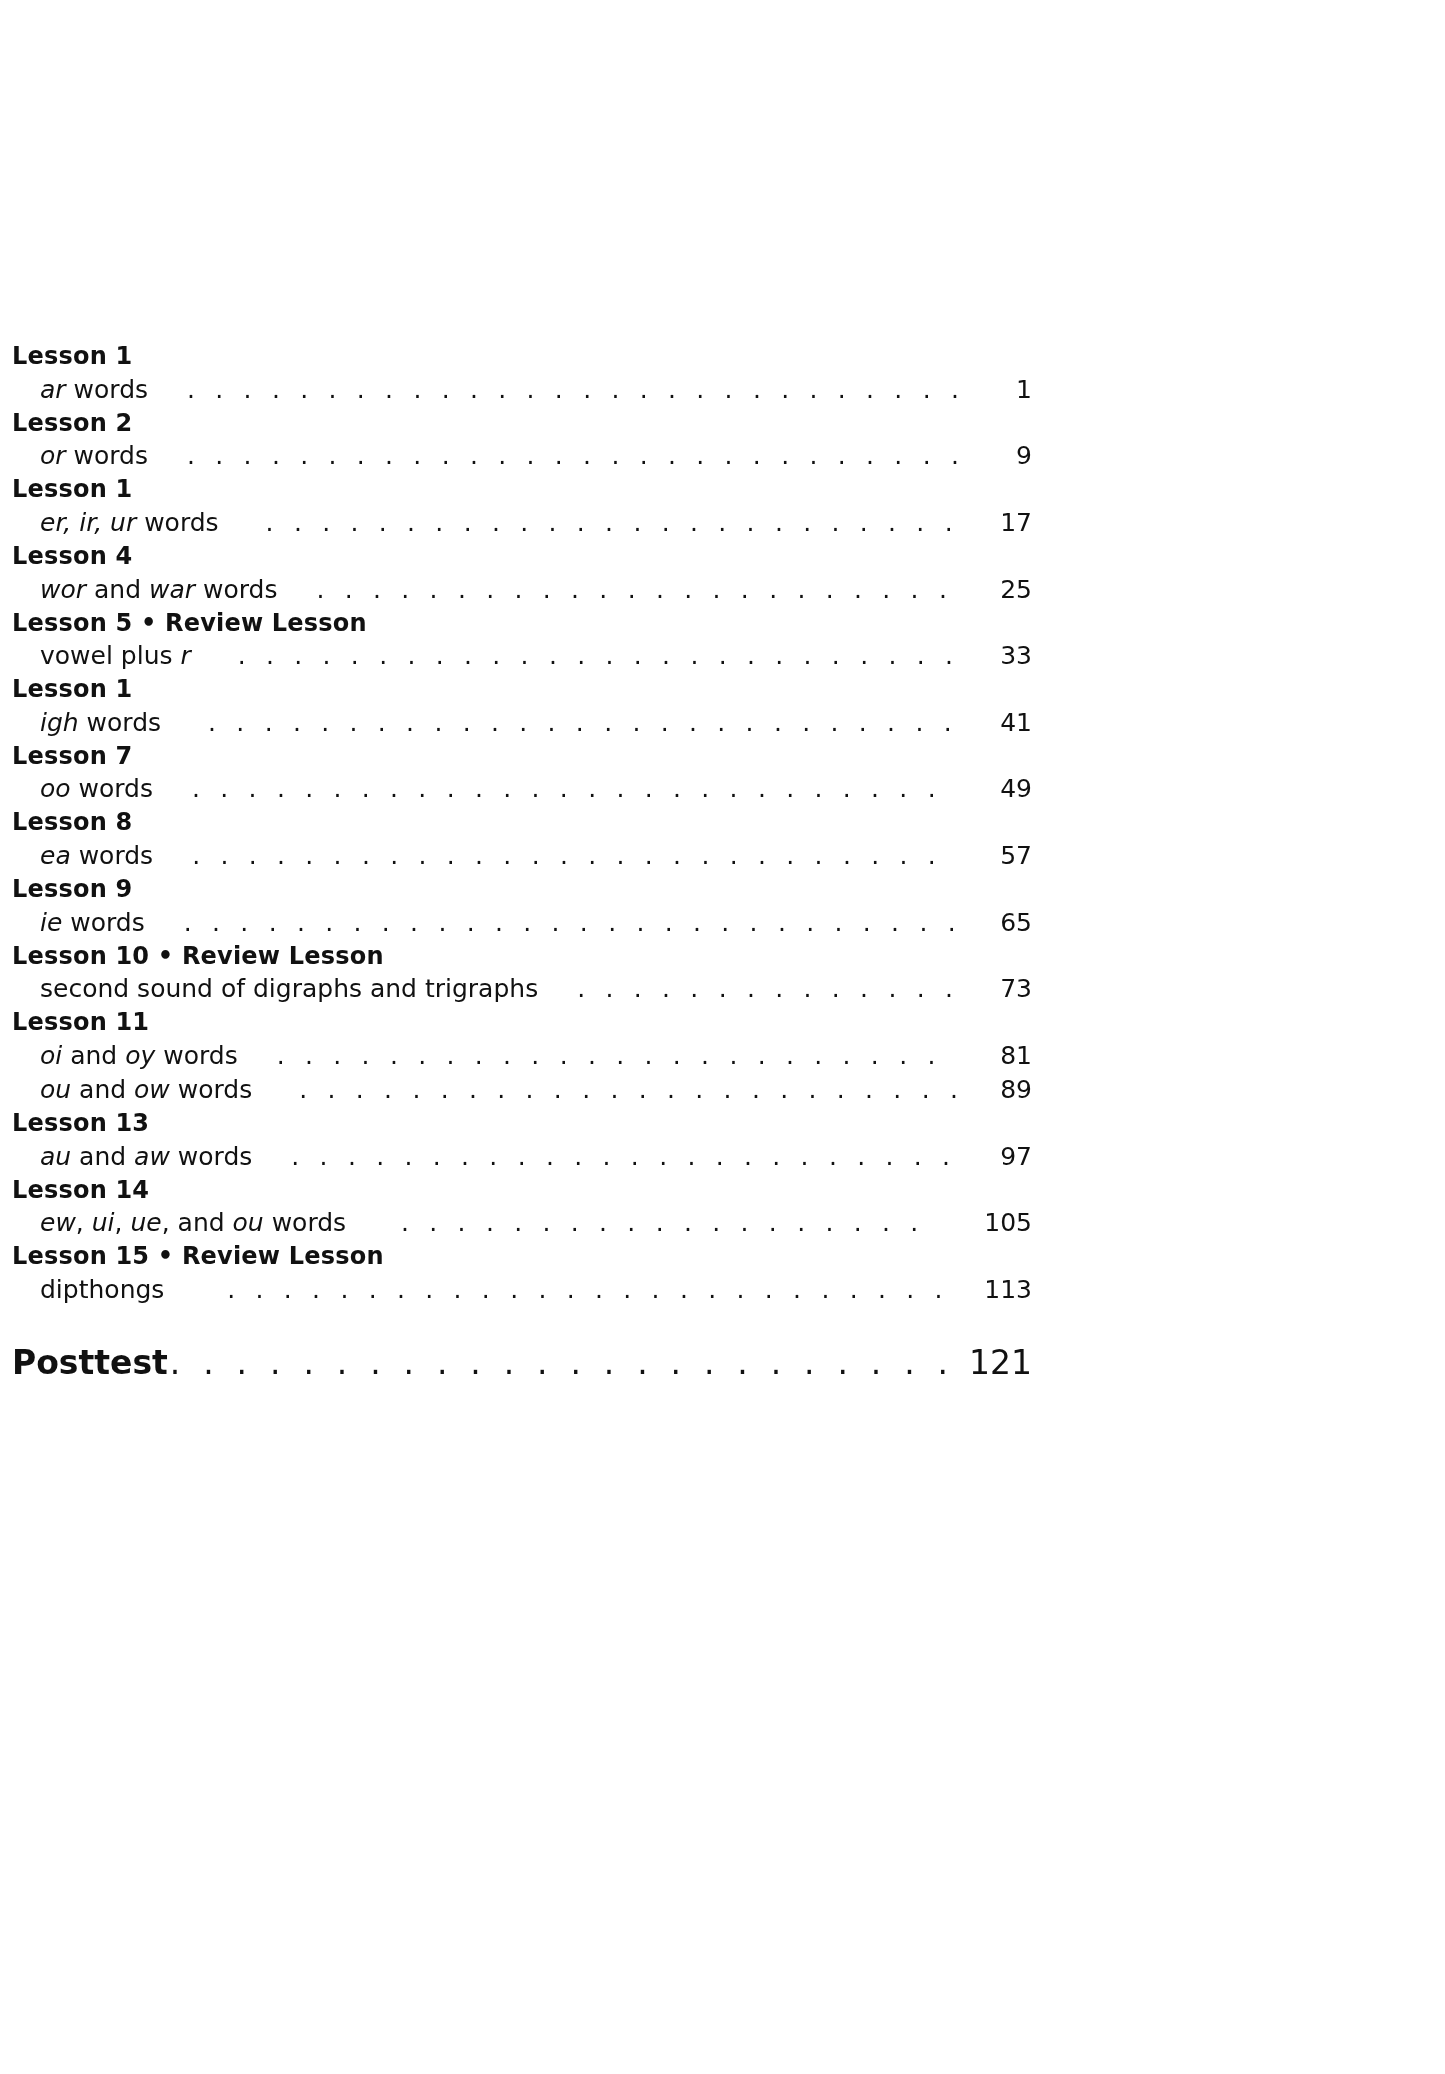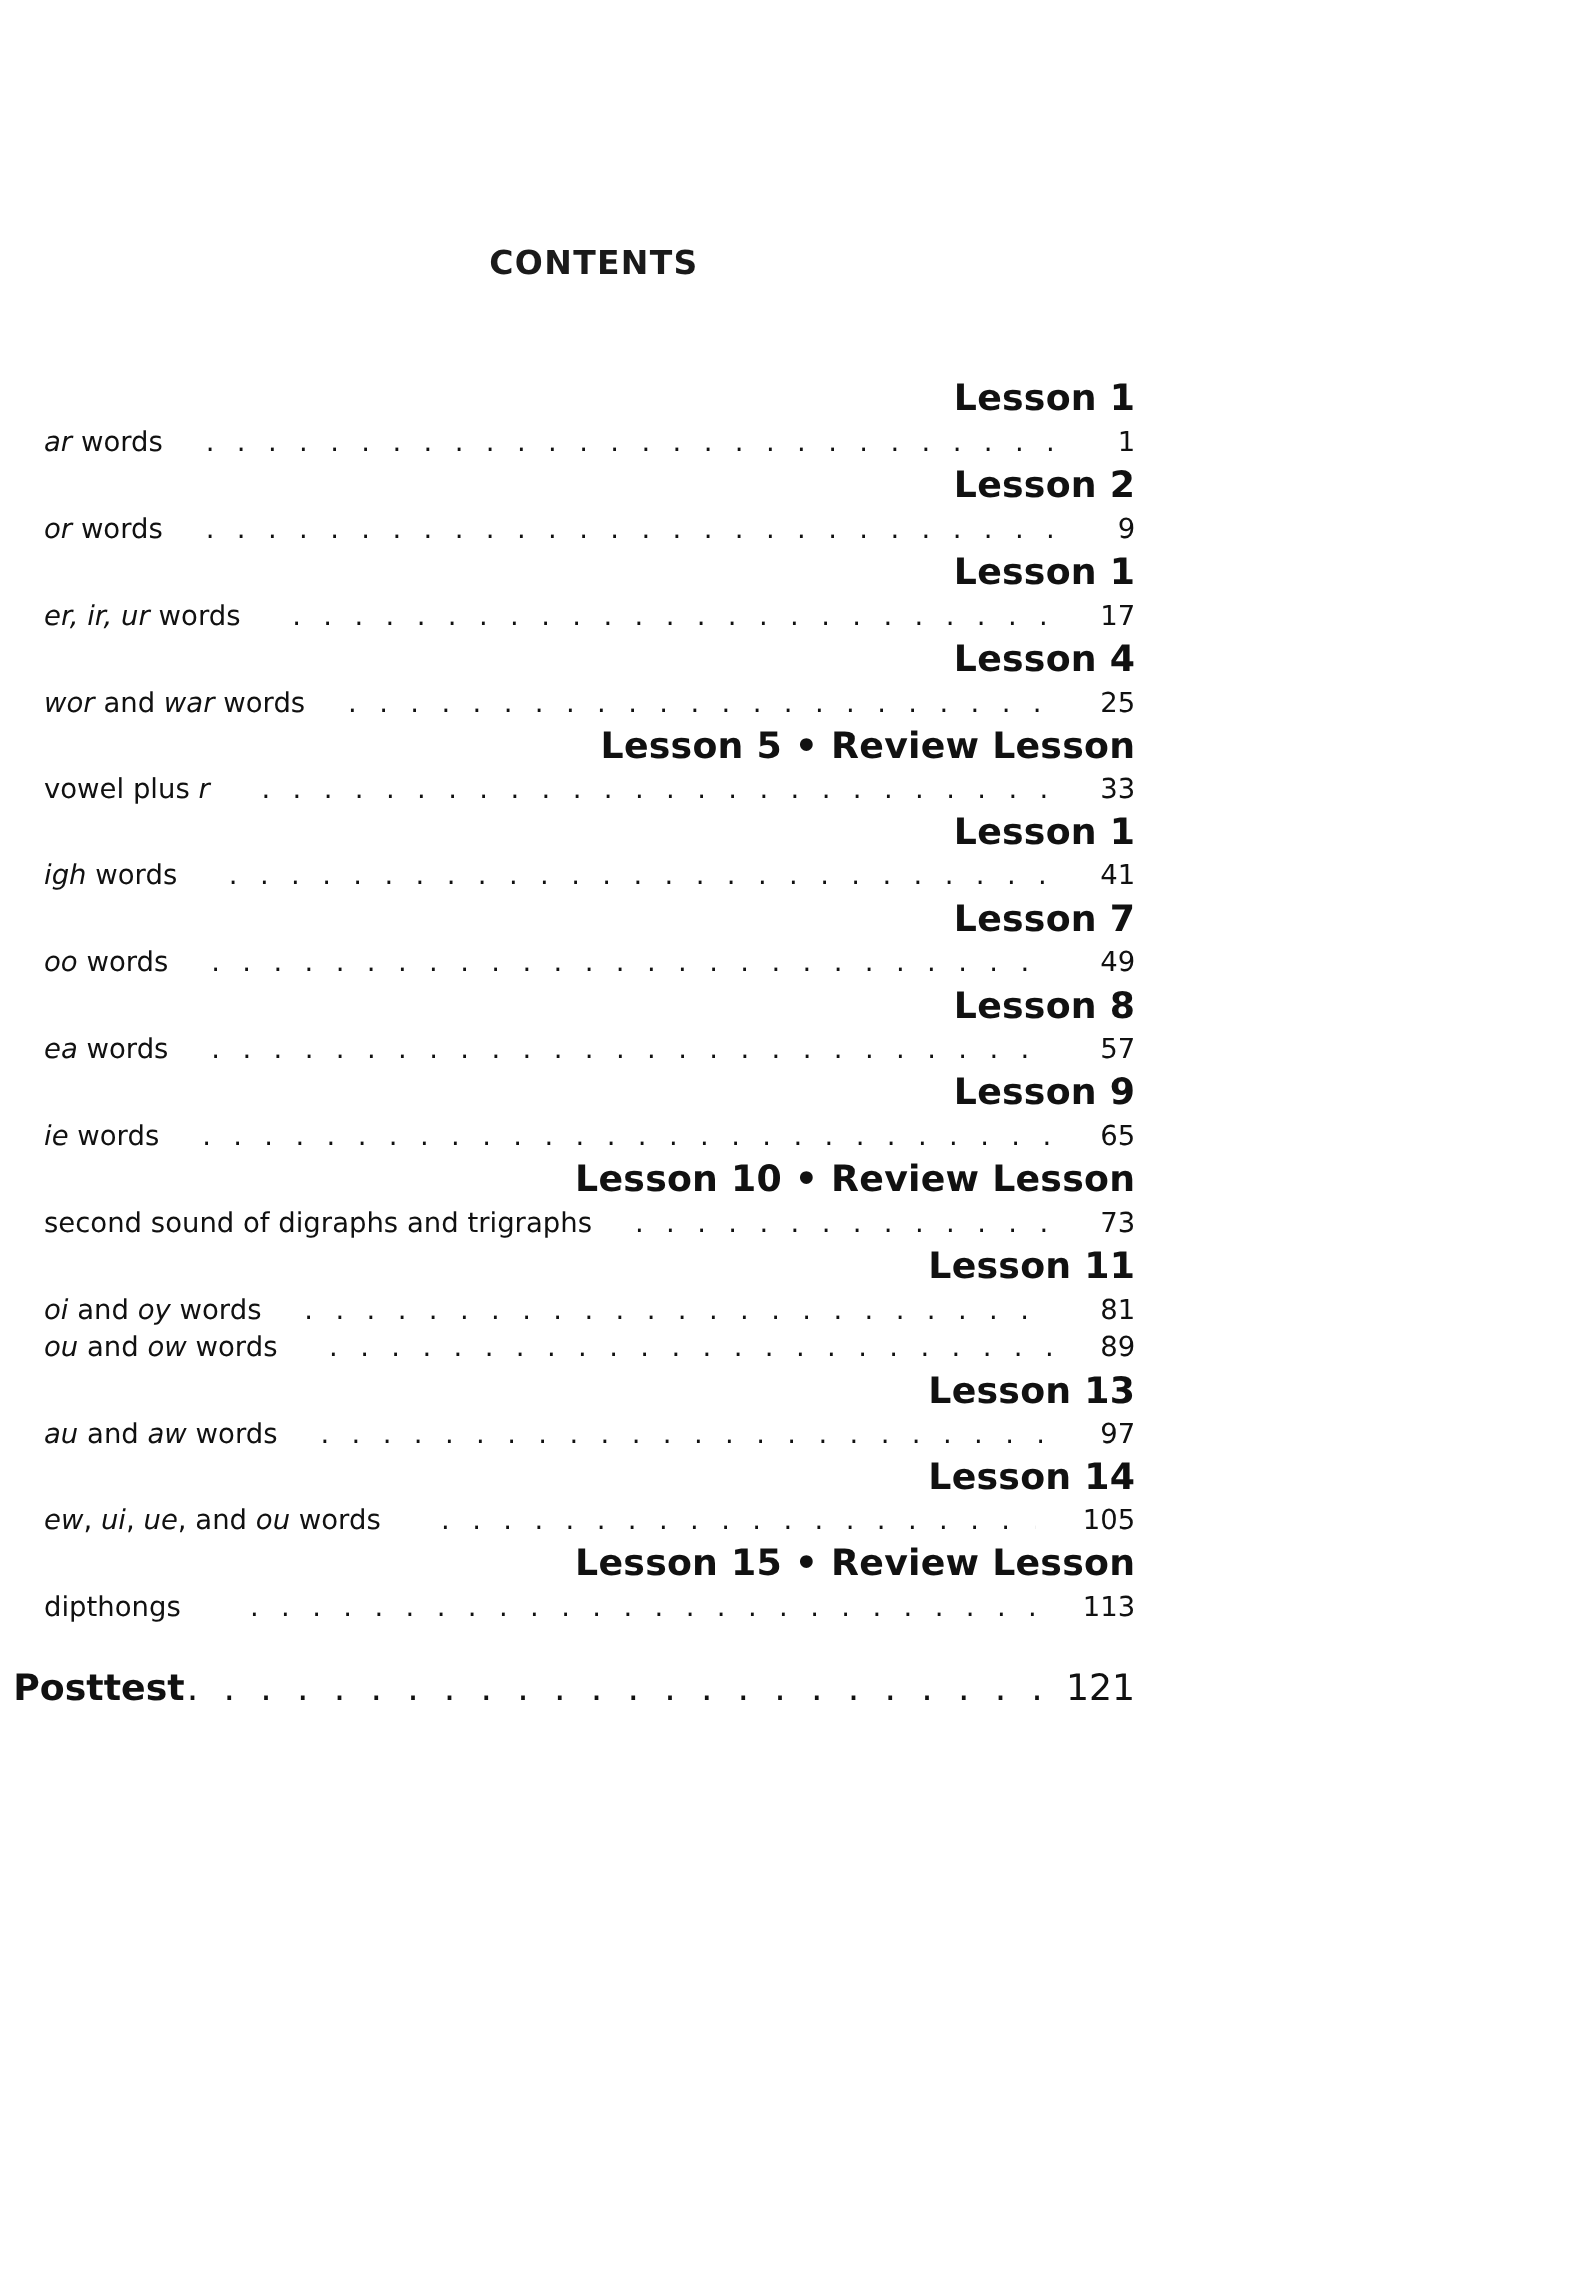--- a/index.html
+++ b/index.html
@@ -37,26 +37,25 @@
   .toc {
     position: absolute;
     left: 12px;
     top: 340px;
     width: 1020px;
   }
   .entry {
     margin-bottom: 0px;
   }
   .lesson-head {
-    font-size: 33px;
+    font-size: 24px;
     font-weight: bold;
     color: #111111;
     line-height: 1.36;
     letter-spacing: 0.2px;
-    text-align: right;
   }
   .lesson-line {
     display: flex;
     align-items: baseline;
     font-size: 25px;
     line-height: 1.36;
     color: #111111;
     padding-left: 28px;
     white-space: nowrap;
     gap: 37px;
@@ -102,21 +101,20 @@
     flex: 0 0 auto;
     padding-left: 4px;
   }
   i { font-style: italic; }
 </style>
 </head>
 <body>
 
 <div class="page">
 
-  <div class="contents-title">CONTENTS</div>
 
   <div class="toc">
 
     <div class="entry">
       <div class="lesson-head">Lesson 1</div>
       <div class="lesson-line">
         <span class="desc"><i>ar</i><span> words</span></span>
         <span class="dots">. . . . . . . . . . . . . . . . . . . . . . . . . . . . . . . . . . . . . . . . . . . . . . . . . . . . . . . . . . . . . .</span>
         <span class="pg">1</span>
       </div>

